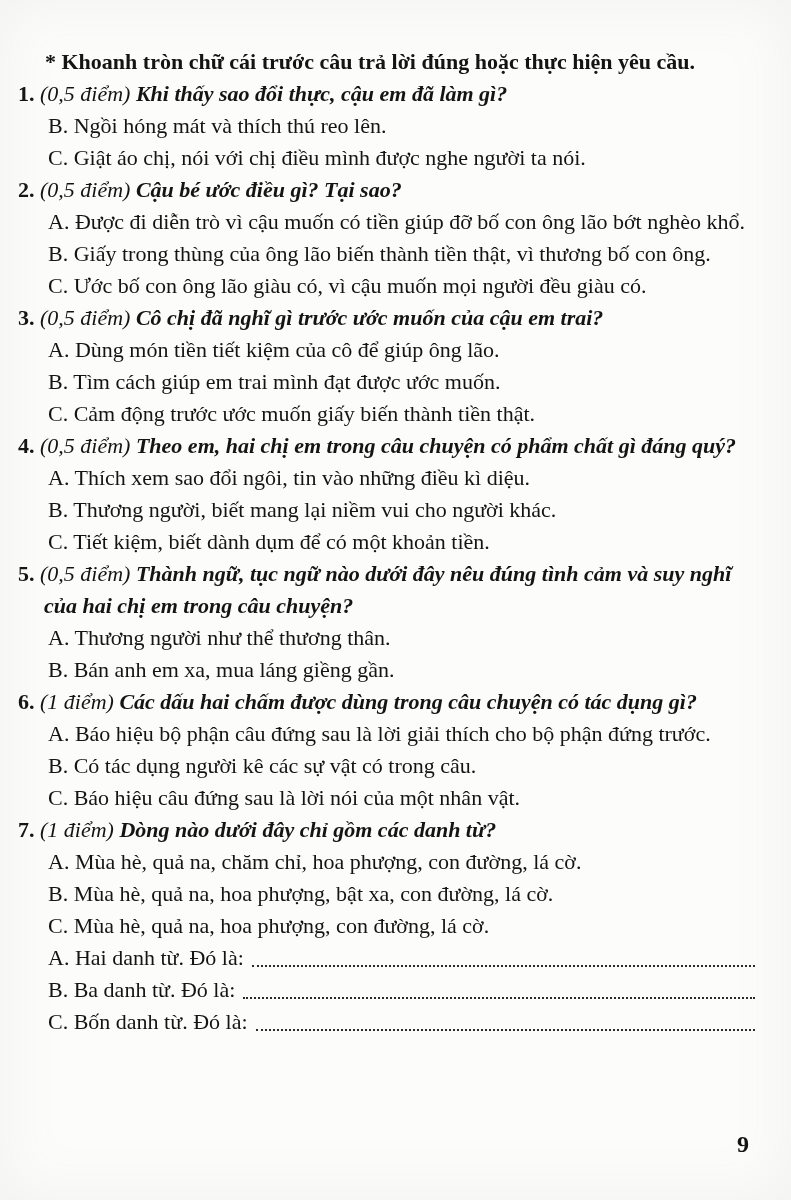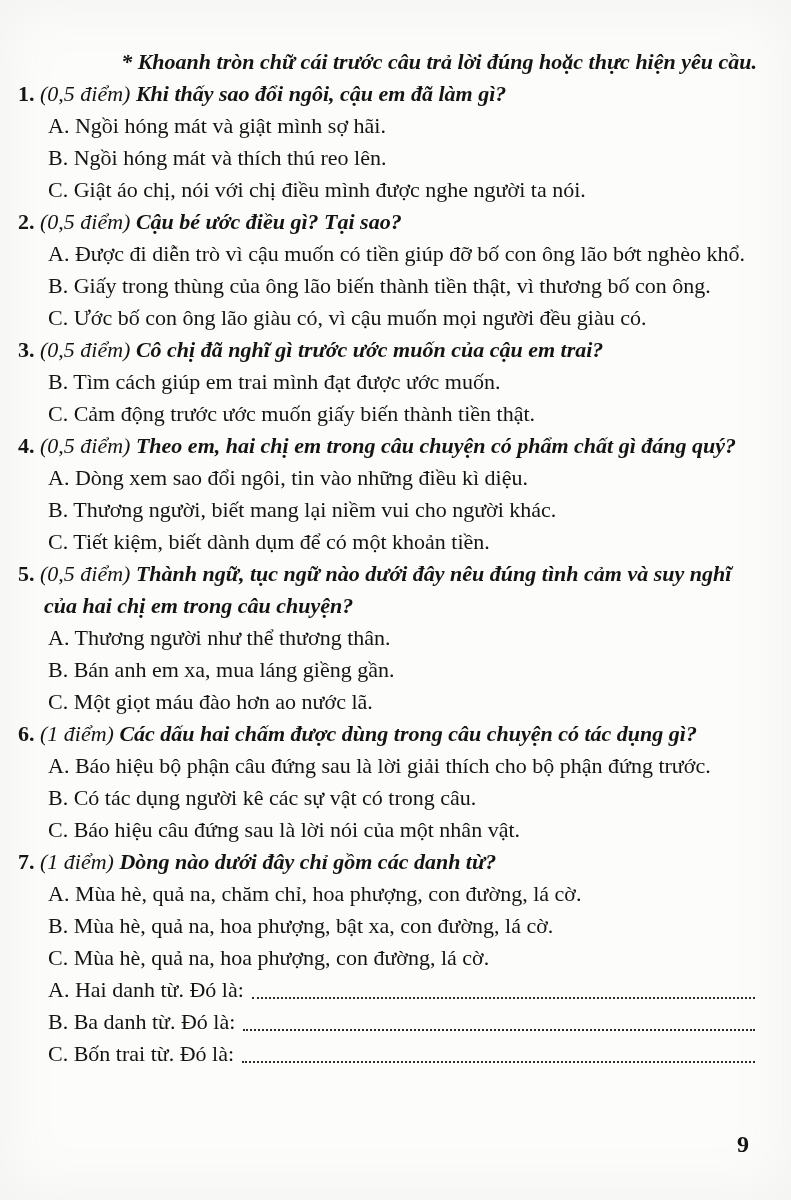--- a/index.html
+++ b/index.html
@@ -19,22 +19,20 @@
   .page::after { 
     content: "";
     position: absolute;
     inset: 0;
     pointer-events: none;
     box-shadow: inset 0 0 60px rgba(150,150,145,0.10);
   }
   .instruction {
     margin: 0 0 0 27px;
     font-weight: bold;
-    font-style: italic;
-    text-align: right;
   }
   .question { margin: 0; }
   .q-head {
     margin: 0;
     padding-left: 26px;
     text-indent: -26px;
   }
   .q-num { font-weight: bold; font-style: normal; }
   .q-points { font-style: italic; }
   .q-text { font-weight: bold; font-style: italic; }
@@ -58,51 +56,50 @@
   }
 </style>
 </head>
 <body>
 
 <div class="page">
 
   <p class="instruction">* Khoanh tròn chữ cái trước câu trả lời đúng hoặc thực hiện yêu cầu.</p>
 
   <div class="question">
-    <p class="q-head"><span class="q-num">1.</span> <span class="q-points">(0,5 điểm)</span> <span class="q-text">Khi thấy sao đổi ngôi, cậu em đã làm gì?</span></p>
-    <p class="option">A. Ngồi hóng mát và giật mình sợ hãi.</p>
+    <p class="q-head"><span class="q-num">1.</span> <span class="q-points">(0,5 điểm)</span> <span class="q-text">Khi thấy sao đổi thực, cậu em đã làm gì?</span></p>
     <p class="option">B. Ngồi hóng mát và thích thú reo lên.</p>
     <p class="option">C. Giật áo chị, nói với chị điều mình được nghe người ta nói.</p>
   </div>
 
   <div class="question">
     <p class="q-head"><span class="q-num">2.</span> <span class="q-points">(0,5 điểm)</span> <span class="q-text">Cậu bé ước điều gì? Tại sao?</span></p>
     <p class="option">A. Được đi diễn trò vì cậu muốn có tiền giúp đỡ bố con ông lão bớt nghèo khổ.</p>
     <p class="option">B. Giấy trong thùng của ông lão biến thành tiền thật, vì thương bố con ông.</p>
     <p class="option">C. Ước bố con ông lão giàu có, vì cậu muốn mọi người đều giàu có.</p>
   </div>
 
   <div class="question">
     <p class="q-head"><span class="q-num">3.</span> <span class="q-points">(0,5 điểm)</span> <span class="q-text">Cô chị đã nghĩ gì trước ước muốn của cậu em trai?</span></p>
+    <p class="option">A. Dùng món tiền tiết kiệm của cô để giúp ông lão.</p>
     <p class="option">B. Tìm cách giúp em trai mình đạt được ước muốn.</p>
     <p class="option">C. Cảm động trước ước muốn giấy biến thành tiền thật.</p>
   </div>
 
   <div class="question">
     <p class="q-head"><span class="q-num">4.</span> <span class="q-points">(0,5 điểm)</span> <span class="q-text">Theo em, hai chị em trong câu chuyện có phẩm chất gì đáng quý?</span></p>
-    <p class="option">A. Dòng xem sao đổi ngôi, tin vào những điều kì diệu.</p>
+    <p class="option">A. Thích xem sao đổi ngôi, tin vào những điều kì diệu.</p>
     <p class="option">B. Thương người, biết mang lại niềm vui cho người khác.</p>
     <p class="option">C. Tiết kiệm, biết dành dụm để có một khoản tiền.</p>
   </div>
 
   <div class="question">
     <p class="q-head"><span class="q-num">5.</span> <span class="q-points">(0,5 điểm)</span> <span class="q-text">Thành ngữ, tục ngữ nào dưới đây nêu đúng tình cảm và suy nghĩ của hai chị em trong câu chuyện?</span></p>
     <p class="option">A. Thương người như thể thương thân.</p>
     <p class="option">B. Bán anh em xa, mua láng giềng gần.</p>
-    <p class="option">C. Một giọt máu đào hơn ao nước lã.</p>
   </div>
 
   <div class="question">
     <p class="q-head"><span class="q-num">6.</span> <span class="q-points">(1 điểm)</span> <span class="q-text">Các dấu hai chấm được dùng trong câu chuyện có tác dụng gì?</span></p>
     <p class="option">A. Báo hiệu bộ phận câu đứng sau là lời giải thích cho bộ phận đứng trước.</p>
     <p class="option">B. Có tác dụng người kê các sự vật có trong câu.</p>
     <p class="option">C. Báo hiệu câu đứng sau là lời nói của một nhân vật.</p>
   </div>
 
   <div class="question">
@@ -115,20 +112,20 @@
   <div class="question">
     <p class="option answer-line">
         <span class="option-text">A. Hai danh từ. Đó là:</span>
         <span class="dotline"></span>
       </p>
     <p class="option answer-line">
         <span class="option-text">B. Ba danh từ. Đó là:</span>
         <span class="dotline"></span>
       </p>
     <p class="option answer-line">
-        <span class="option-text">C. Bốn trai từ. Đó là:</span>
+        <span class="option-text">C. Bốn danh từ. Đó là:</span>
         <span class="dotline"></span>
       </p>
   </div>
 
   <div class="page-number">9</div>
 
 </div>
 
 </body></html>

